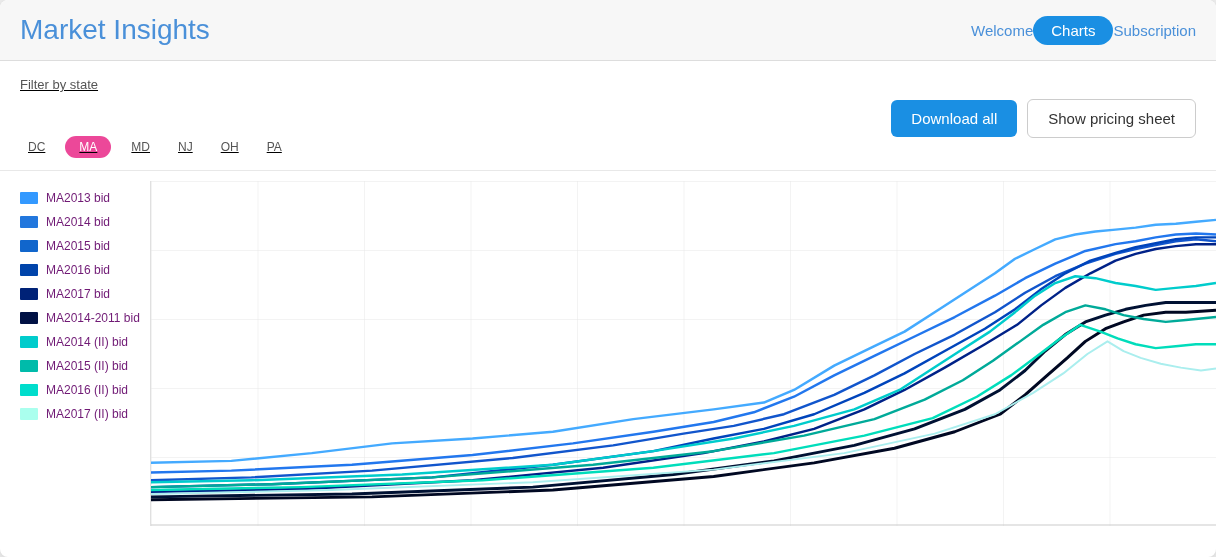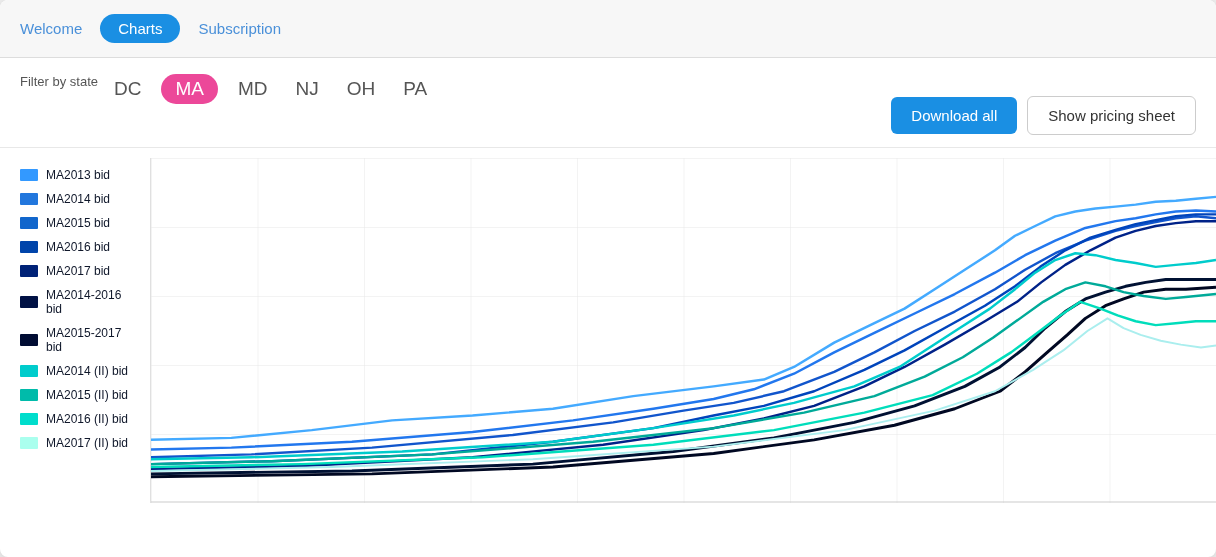--- a/index.html
+++ b/index.html
@@ -31,21 +31,21 @@
       font-size: 28px;
       font-weight: 300;
       color: #333;
     }
     .logo span {
       color: #4a90d9;
     }
     .nav {
       display: flex;
       align-items: center;
-      gap: 18px;
+      gap: 0;
     }
     .nav-item {
       font-size: 15px;
       color: #4a90d9;
       cursor: pointer;
       text-decoration: none;
     }
     .nav-item.active {
       background: #1a8fe3;
       color: #fff;
@@ -53,39 +53,41 @@
       border-radius: 20px;
       font-weight: 500;
     }
     .filters-bar {
       background: #fff;
       padding: 16px 20px 12px 20px;
       border-bottom: 1px solid #e8e8e8;
     }
     .filter-group {
       display: inline-flex;
-      flex-direction: row;
+      flex-direction: column;
       gap: 8px;
       margin-right: 60px;
+      text-decoration: underline;
     }
     .filter-label {
       font-size: 13px;
       color: #555;
     }
     .filter-options {
       display: flex;
       align-items: center;
       gap: 12px;
     }
     .filter-btn {
-      font-size: 19px;
+      font-size: 12px;
       color: #555;
       cursor: pointer;
       padding: 4px 8px;
       border-radius: 16px;
+      margin-top: 36px;
     }
     .filter-btn.active {
       background: #ec4899;
       color: #fff;
       padding: 4px 14px;
     }
     .btn-download {
       background: #1a8fe3;
       color: #fff;
       border: none;
@@ -115,21 +117,21 @@
       display: flex;
       flex-direction: column;
       gap: 10px;
       flex-shrink: 0;
     }
     .legend-item {
       display: flex;
       align-items: center;
       gap: 8px;
       font-size: 12px;
-      color: #0f172a;
+      color: #701a75;
     }
     .legend-color {
       width: 18px;
       height: 12px;
       flex-shrink: 0;
       border-radius: 1px;
     }
     .chart-area {
       flex: 1;
       position: relative;
@@ -140,20 +142,23 @@
       width: 100%;
       height: 100%;
     }
   </style>
 </head>
 <body>
 
 <div class="window">
 
   <div class="header">
+    <div class="logo">
+      <span>Market </span><span style="color:#4a90d9">Insights</span>
+    </div>
     <nav class="nav">
       <a class="nav-item">Welcome</a>
       <a class="nav-item active">Charts</a>
       <a class="nav-item">Subscription</a>
     </nav>
   </div>
 
   <div class="filters-bar">
     <div style="display:flex; align-items:flex-start;">
       <div class="filter-group">
@@ -192,25 +197,21 @@
       <div class="legend-item">
         <div class="legend-color" style="background:#0044aa;"></div>
         <span>MA2016 bid</span>
       </div>
       <div class="legend-item">
         <div class="legend-color" style="background:#002277;"></div>
         <span>MA2017 bid</span>
       </div>
       <div class="legend-item">
         <div class="legend-color" style="background:#001144;"></div>
-        <span>MA2014-2016 bid</span>
-      </div>
-      <div class="legend-item">
-        <div class="legend-color" style="background:#000c33;"></div>
-        <span>MA2015-2017 bid</span>
+        <span>MA2014-2011 bid</span>
       </div>
       <div class="legend-item">
         <div class="legend-color" style="background:#00cccc;"></div>
         <span>MA2014 (II) bid</span>
       </div>
       <div class="legend-item">
         <div class="legend-color" style="background:#00bbaa;"></div>
         <span>MA2015 (II) bid</span>
       </div>
       <div class="legend-item">

